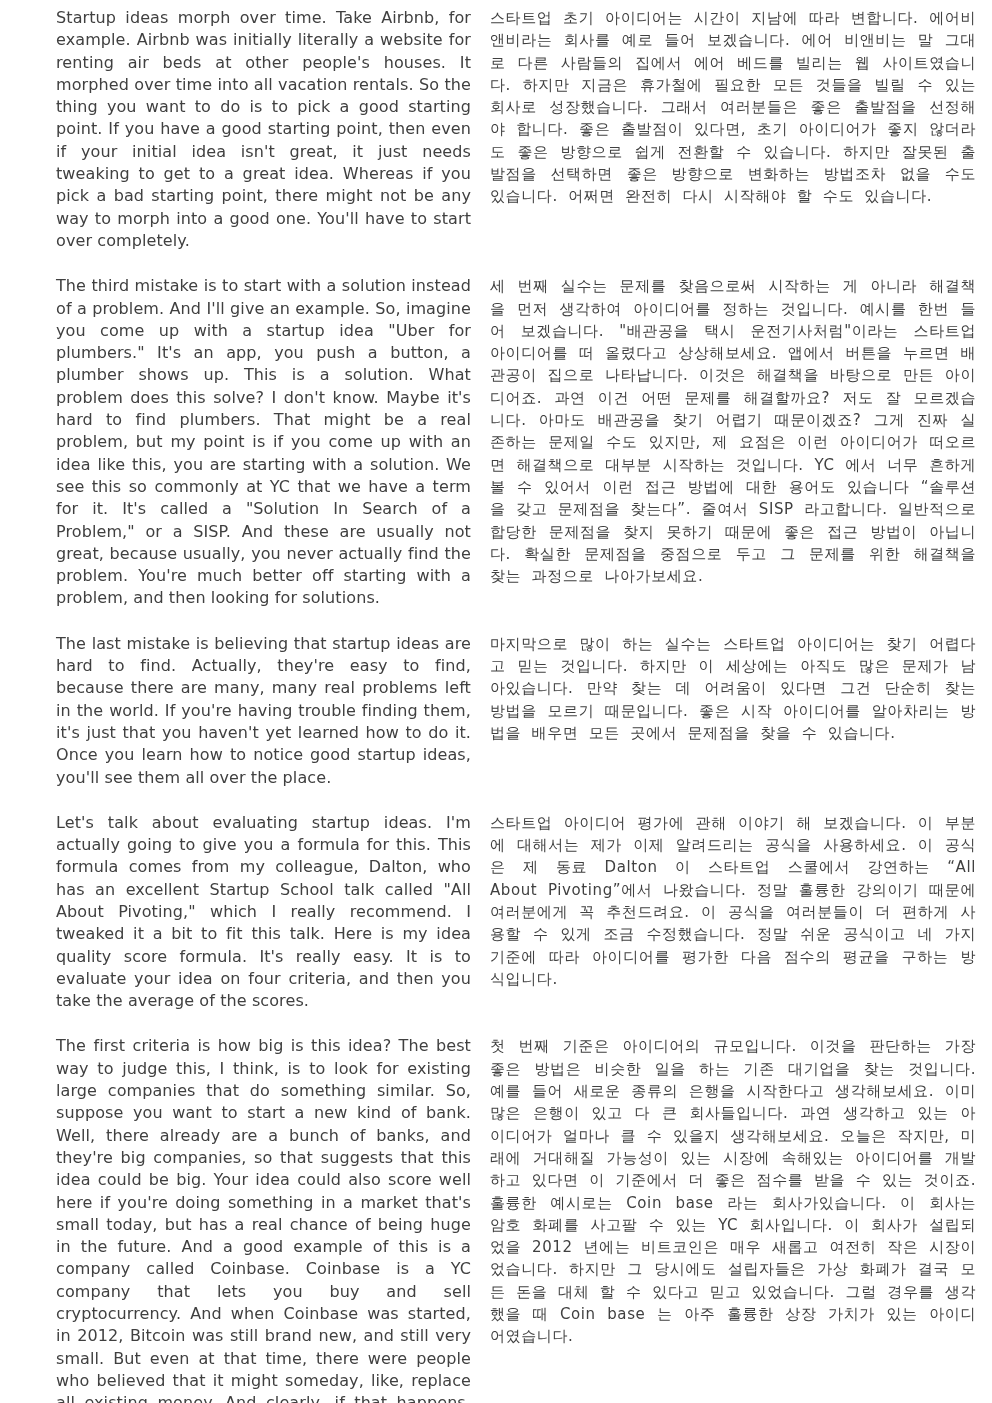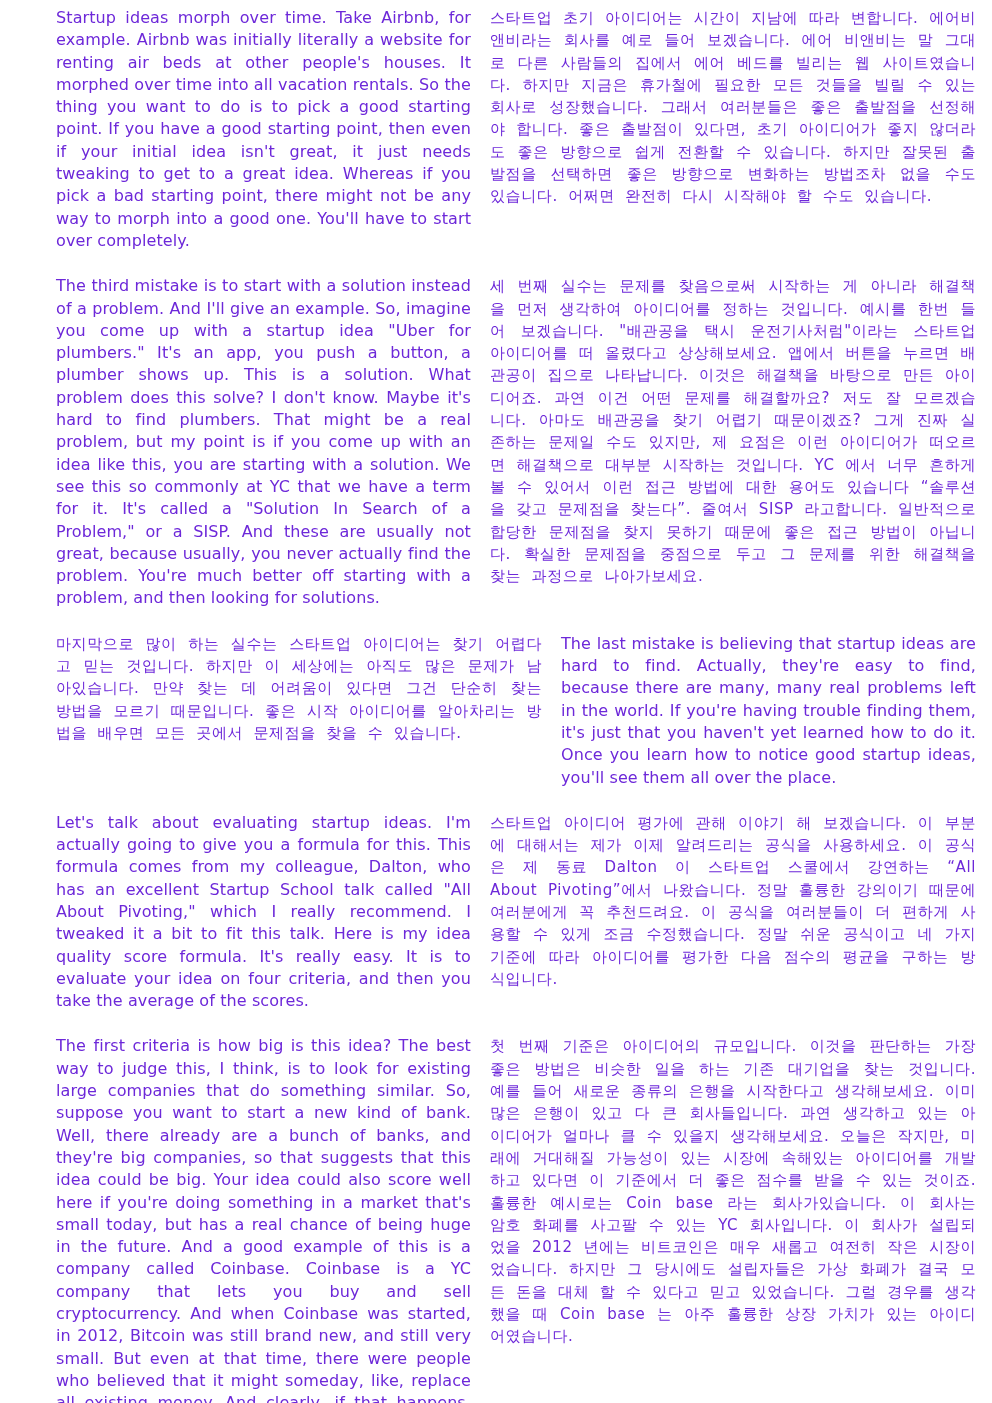--- a/index.html
+++ b/index.html
@@ -23,21 +23,21 @@
   .pair {
     display: flex;
     align-items: flex-start;
     gap: 19px;
     margin-bottom: 23px;
   }
   .pair:last-child { margin-bottom: 0; }
   .col {
     text-align: justify;
     text-justify: inter-word;
-    color: #6d28d9;
+    color: #404040;
     hyphens: none;
     -webkit-hyphens: none;
   }
   .en {
     flex: 0 0 415px;
     width: 415px;
     font-size: 16px;
     line-height: 22.3px;
     letter-spacing: 0.1px;
   }
@@ -58,22 +58,22 @@
     <div class="col en" lang="en">Startup ideas morph over time. Take Airbnb, for example. Airbnb was initially literally a website for renting air beds at other people's houses. It morphed over time into all vacation rentals. So the thing you want to do is to pick a good starting point. If you have a good starting point, then even if your initial idea isn't great, it just needs tweaking to get to a great idea. Whereas if you pick a bad starting point, there might not be any way to morph into a good one. You'll have to start over completely.</div>
     <div class="col ko" lang="ko">스타트업 초기 아이디어는 시간이 지남에 따라 변합니다. 에어비앤비라는 회사를 예로 들어 보겠습니다. 에어 비앤비는 말 그대로 다른 사람들의 집에서 에어 베드를 빌리는 웹 사이트였습니다. 하지만 지금은 휴가철에 필요한 모든 것들을 빌릴 수 있는 회사로 성장했습니다. 그래서 여러분들은 좋은 출발점을 선정해야 합니다. 좋은 출발점이 있다면, 초기 아이디어가 좋지 않더라도 좋은 방향으로 쉽게 전환할 수 있습니다. 하지만 잘못된 출발점을 선택하면 좋은 방향으로 변화하는 방법조차 없을 수도 있습니다. 어쩌면 완전히 다시 시작해야 할 수도 있습니다.</div>
   </div>
 
   <div class="pair">
     <div class="col en" lang="en">The third mistake is to start with a solution instead of a problem. And I'll give an example. So, imagine you come up with a startup idea "Uber for plumbers." It's an app, you push a button, a plumber shows up. This is a solution. What problem does this solve? I don't know. Maybe it's hard to find plumbers. That might be a real problem, but my point is if you come up with an idea like this, you are starting with a solution. We see this so commonly at YC that we have a term for it. It's called a "Solution In Search of a Problem," or a SISP. And these are usually not great, because usually, you never actually find the problem. You're much better off starting with a problem, and then looking for solutions.</div>
     <div class="col ko" lang="ko">세 번째 실수는 문제를 찾음으로써 시작하는 게 아니라 해결책을 먼저 생각하여 아이디어를 정하는 것입니다. 예시를 한번 들어 보겠습니다. "배관공을 택시 운전기사처럼"이라는 스타트업 아이디어를 떠 올렸다고 상상해보세요. 앱에서 버튼을 누르면 배관공이 집으로 나타납니다. 이것은 해결책을 바탕으로 만든 아이디어죠. 과연 이건 어떤 문제를 해결할까요? 저도 잘 모르겠습니다. 아마도 배관공을 찾기 어렵기 때문이겠죠? 그게 진짜 실존하는 문제일 수도 있지만, 제 요점은 이런 아이디어가 떠오르면 해결책으로 대부분 시작하는 것입니다. YC 에서 너무 흔하게 볼 수 있어서 이런 접근 방법에 대한 용어도 있습니다 “솔루션을 갖고 문제점을 찾는다”. 줄여서 SISP 라고합니다. 일반적으로 합당한 문제점을 찾지 못하기 때문에 좋은 접근 방법이 아닙니다. 확실한 문제점을 중점으로 두고 그 문제를 위한 해결책을 찾는 과정으로 나아가보세요.</div>
   </div>
 
   <div class="pair">
+    <div class="col en" lang="en">The last mistake is believing that startup ideas are hard to find. Actually, they're easy to find, because there are many, many real problems left in the world. If you're having trouble finding them, it's just that you haven't yet learned how to do it. Once you learn how to notice good startup ideas, you'll see them all over the place.</div>
     <div class="col ko" lang="ko">마지막으로 많이 하는 실수는 스타트업 아이디어는 찾기 어렵다고 믿는 것입니다. 하지만 이 세상에는 아직도 많은 문제가 남아있습니다. 만약 찾는 데 어려움이 있다면 그건 단순히 찾는 방법을 모르기 때문입니다. 좋은 시작 아이디어를 알아차리는 방법을 배우면 모든 곳에서 문제점을 찾을 수 있습니다.</div>
-    <div class="col en" lang="en">The last mistake is believing that startup ideas are hard to find. Actually, they're easy to find, because there are many, many real problems left in the world. If you're having trouble finding them, it's just that you haven't yet learned how to do it. Once you learn how to notice good startup ideas, you'll see them all over the place.</div>
   </div>
 
   <div class="pair">
     <div class="col en" lang="en">Let's talk about evaluating startup ideas. I'm actually going to give you a formula for this. This formula comes from my colleague, Dalton, who has an excellent Startup School talk called "All About Pivoting," which I really recommend. I tweaked it a bit to fit this talk. Here is my idea quality score formula. It's really easy. It is to evaluate your idea on four criteria, and then you take the average of the scores.</div>
     <div class="col ko" lang="ko">스타트업 아이디어 평가에 관해 이야기 해 보겠습니다. 이 부분에 대해서는 제가 이제 알려드리는 공식을 사용하세요. 이 공식은 제 동료 Dalton 이 스타트업 스쿨에서 강연하는 “All About Pivoting”에서 나왔습니다. 정말 훌륭한 강의이기 때문에 여러분에게 꼭 추천드려요. 이 공식을 여러분들이 더 편하게 사용할 수 있게 조금 수정했습니다. 정말 쉬운 공식이고 네 가지 기준에 따라 아이디어를 평가한 다음 점수의 평균을 구하는 방식입니다.</div>
   </div>
 
   <div class="pair">
     <div class="col en" lang="en">The first criteria is how big is this idea? The best way to judge this, I think, is to look for existing large companies that do something similar. So, suppose you want to start a new kind of bank. Well, there already are a bunch of banks, and they're big companies, so that suggests that this idea could be big. Your idea could also score well here if you're doing something in a market that's small today, but has a real chance of being huge in the future. And a good example of this is a company called Coinbase. Coinbase is a YC company that lets you buy and sell cryptocurrency. And when Coinbase was started, in 2012, Bitcoin was still brand new, and still very small. But even at that time, there were people who believed that it might someday, like, replace all existing money. And clearly, if that happens, it'll be very big, which is why Coinbase was a good idea.</div>
     <div class="col ko" lang="ko">첫 번째 기준은 아이디어의 규모입니다. 이것을 판단하는 가장 좋은 방법은 비슷한 일을 하는 기존 대기업을 찾는 것입니다. 예를 들어 새로운 종류의 은행을 시작한다고 생각해보세요. 이미 많은 은행이 있고 다 큰 회사들입니다. 과연 생각하고 있는 아이디어가 얼마나 클 수 있을지 생각해보세요. 오늘은 작지만, 미래에 거대해질 가능성이 있는 시장에 속해있는 아이디어를 개발하고 있다면 이 기준에서 더 좋은 점수를 받을 수 있는 것이죠. 훌륭한 예시로는 Coin base 라는 회사가있습니다. 이 회사는 암호 화폐를 사고팔 수 있는 YC 회사입니다. 이 회사가 설립되었을 2012 년에는 비트코인은 매우 새롭고 여전히 작은 시장이었습니다. 하지만 그 당시에도 설립자들은 가상 화폐가 결국 모든 돈을 대체 할 수 있다고 믿고 있었습니다. 그럴 경우를 생각했을 때 Coin base 는 아주 훌륭한 상장 가치가 있는 아이디어였습니다.</div>

